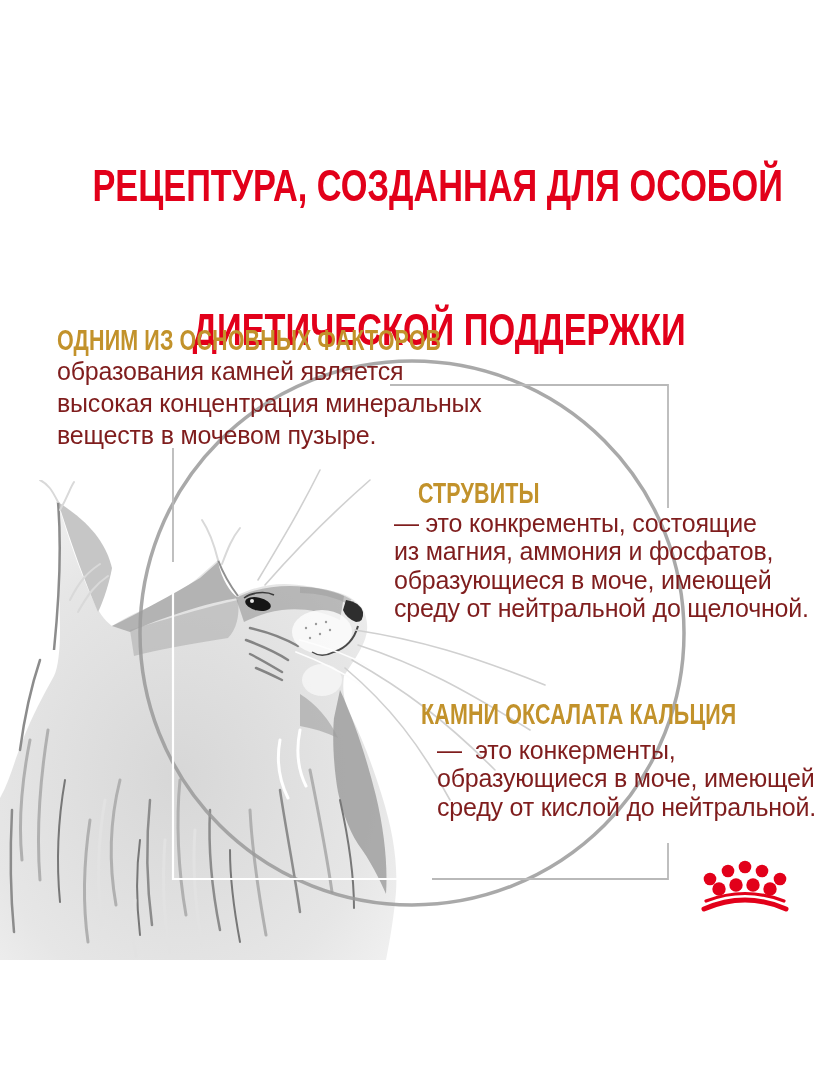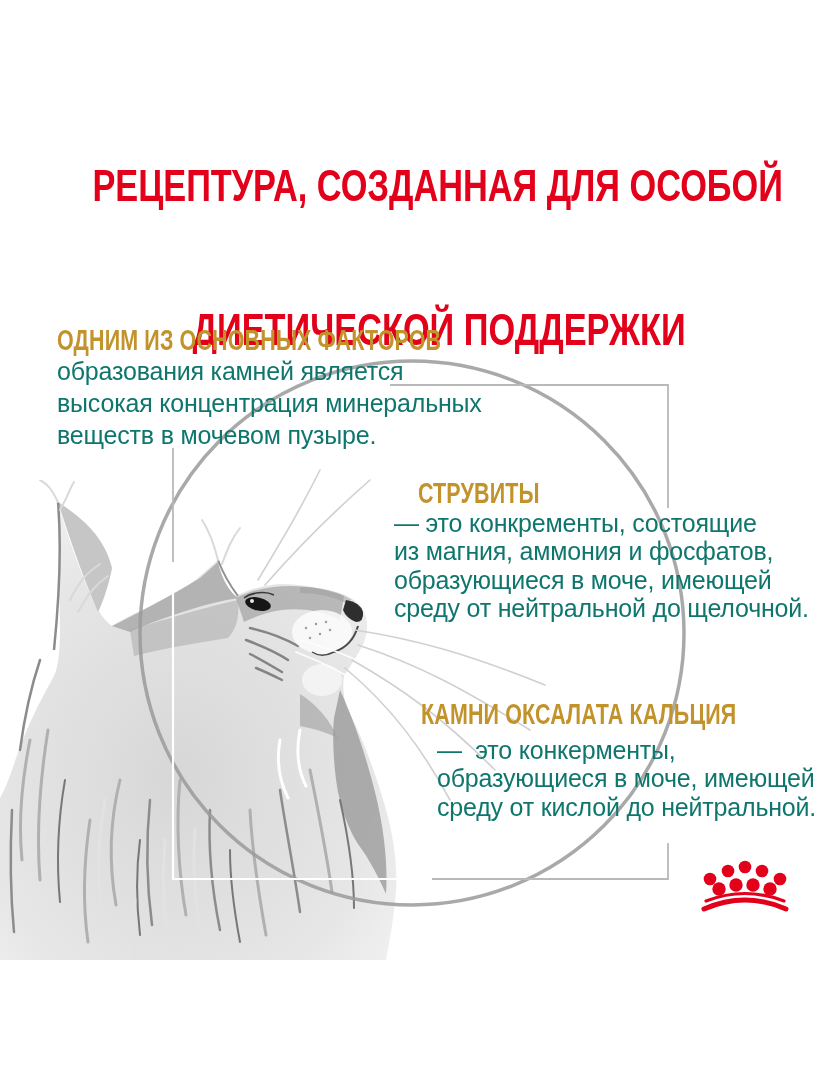--- a/index.html
+++ b/index.html
@@ -7,21 +7,21 @@
           font-family:Liberation Sans, sans-serif;padding-left:36px;}
   .abs{position:absolute;}
   
   .title{left:0;top:150px;width:840px;text-align:center;color:#e2001a;
          font-weight:bold;font-size:44px;line-height:72px;white-space:pre;
          transform:scaleX(0.78);transform-origin:50% 0;letter-spacing:0px;}
   
   .gold-h{color:#c2922b;font-weight:bold;font-size:29px;line-height:29px;white-space:pre;
           transform:scaleX(0.74);transform-origin:0 0;letter-spacing:0.2px;}
   
-  .body-t{color:#0f766e;font-size:25px;white-space:pre;letter-spacing:-0.2px;}
+  .body-t{color:#7f1d1d;font-size:25px;white-space:pre;letter-spacing:-0.2px;}
   .lh32{line-height:32px;} .lh28{line-height:28.3px;}
   svg{display:block;}
 </style>
 </head>
 <body>
 
 <div id="canvas">
 
   <svg class="abs" style="left:0;top:480px;" width="470" height="480" viewBox="0 0 470 480">
     <defs>

